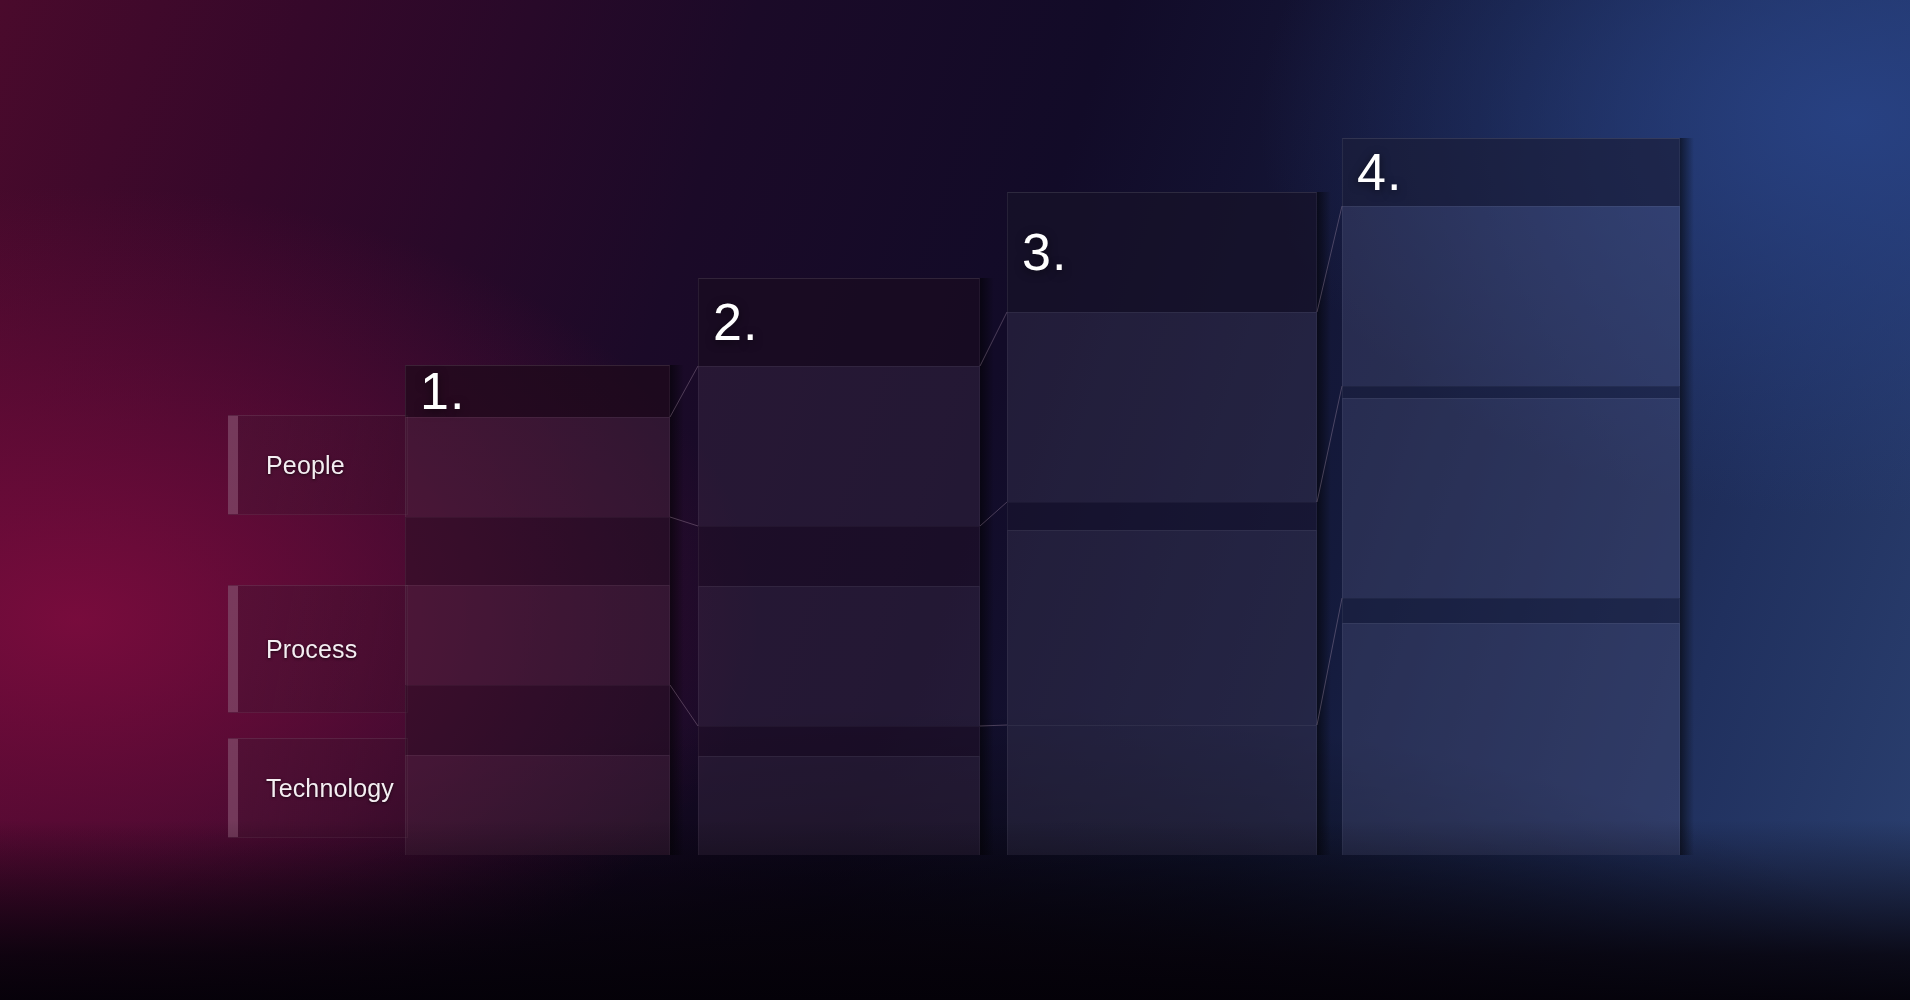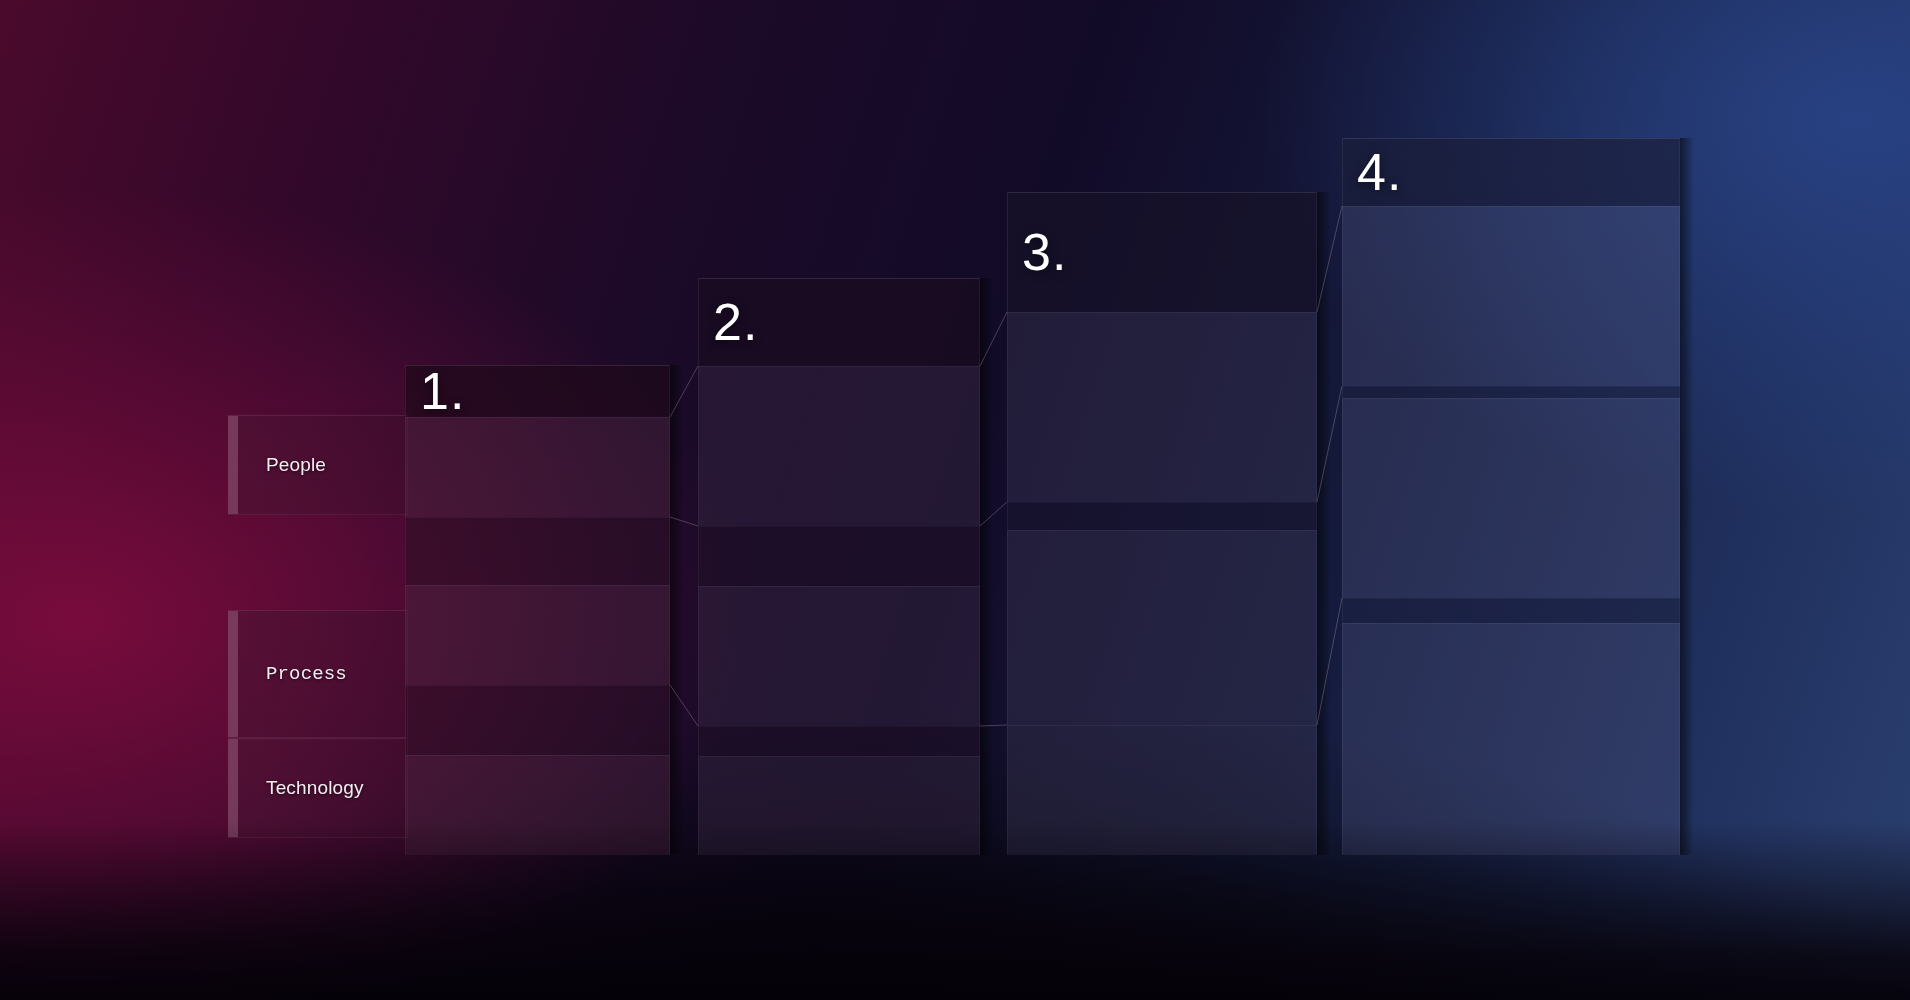--- a/index.html
+++ b/index.html
@@ -49,21 +49,21 @@
   }
   .row-label .accent{
     position:absolute; left:0; top:0; bottom:0;
     width:10px;
     background:rgba(150,92,124,0.55);
   }
   .row-label .txt{
     position:relative;
     margin-left:38px;
     color:#f4eef2;
-    font-size:19px;
+    font-size:25px;
     letter-spacing:0.15px;
     white-space:nowrap;
     text-shadow:0 1px 3px rgba(0,0,0,0.65);
   }
 
   
   .step{ position:absolute; }
 
   
   .step .cap{
@@ -106,21 +106,21 @@
 </style>
 </head>
 <body>
 
 <div id="stage">
   <div id="diagram">
       <div class="row-label" style="top: 415px; height: 100px;">
         <span class="accent"></span>
         <span class="txt">People</span>
       </div>
-      <div class="row-label" style="top: 610px; height: 128px; font-family: Liberation Mono, monospace;">
+      <div class="row-label" style="top: 585px; height: 128px;">
         <span class="accent"></span>
         <span class="txt">Process</span>
       </div>
       <div class="row-label" style="top: 738px; height: 100px;">
         <span class="accent"></span>
         <span class="txt">Technology</span>
       </div>
       <div class="step" style="left: 405px; top: 365px; width: 265px; height: 490px;">
         <div class="cap" style="height: 52px; background: rgba(30, 10, 26, 0.72);">
           <div class="num">1.</div>

